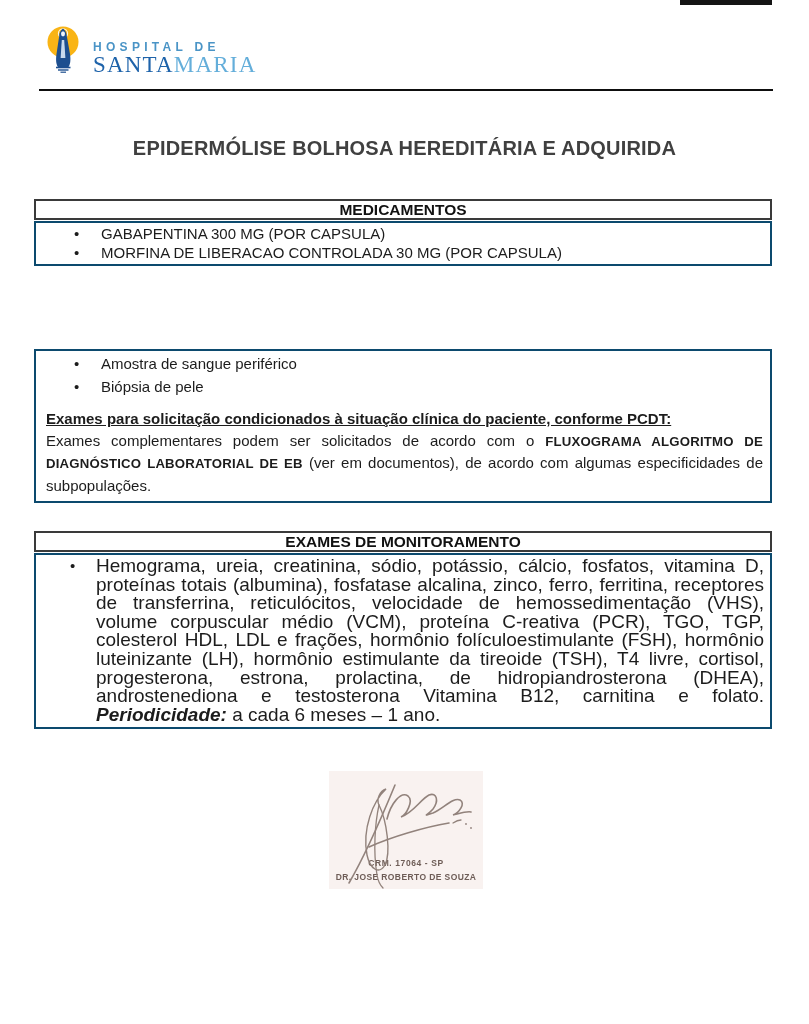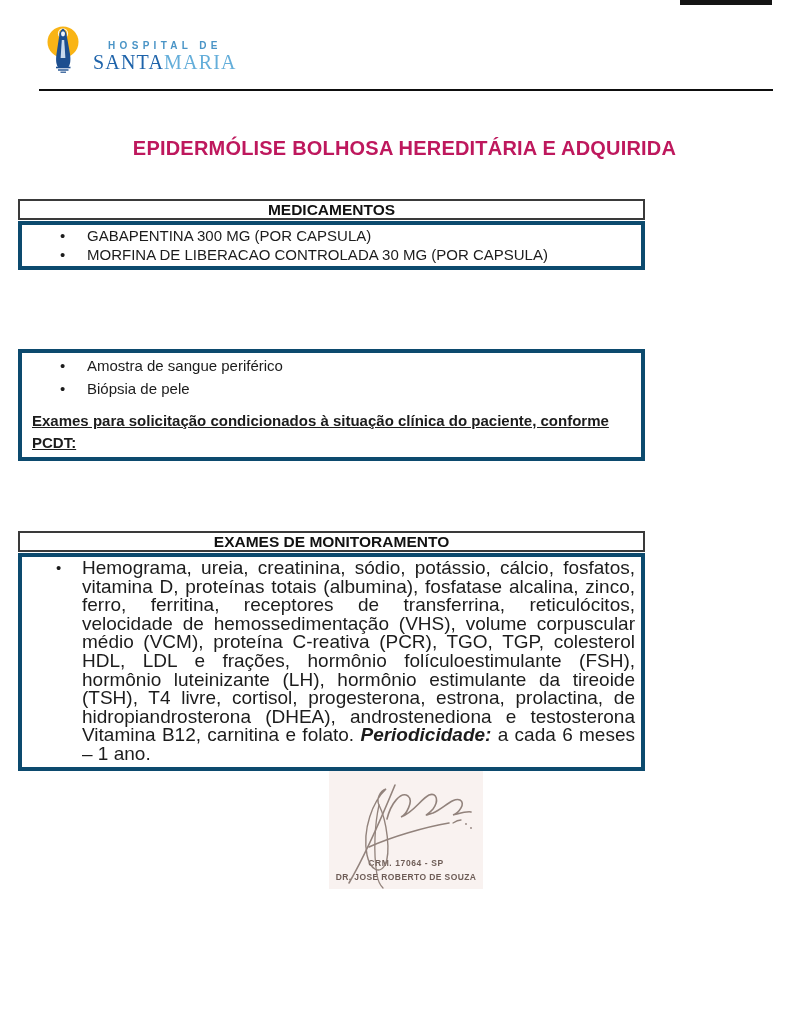--- a/index.html
+++ b/index.html
@@ -13,47 +13,47 @@
   }
   
   .redaction-bar{
     position:absolute;left:680px;top:0;width:92px;height:5px;background:#141414;
   }
   
   .logo{position:absolute;left:44px;top:24px;display:flex;align-items:flex-start;}
   .logo-emblem{width:40px;height:50px;}
   .logo-text{margin-left:9px;padding-top:16px;}
   .logo-line1{
-    font-size:10px;font-weight:bold;letter-spacing:4.3px;color:#4a94c6;
-    margin-bottom:1px;white-space:pre;text-align:center;
+    font-size:12px;font-weight:bold;letter-spacing:4.3px;color:#4a94c6;
+    margin-bottom:1px;white-space:pre;
   }
   .logo-line2{
     font-family:"Liberation Serif", serif;
-    font-size:20px;letter-spacing:1.2px;line-height:20px;white-space:nowrap;
+    font-size:23px;letter-spacing:1.2px;line-height:20px;white-space:nowrap;
   }
   .logo-santa{color:#1e63aa;}
   .logo-maria{color:#64aeda;}
   
   .header-rule{position:absolute;left:39px;top:89px;width:734px;height:2px;background:#0e0e0e;}
   
   .doc-title{
     position:absolute;left:0;top:137px;width:100%;
-    text-align:center;font-size:20px;font-weight:bold;color:#be185d;
+    text-align:center;font-size:20px;font-weight:bold;color:#404040;
     letter-spacing:0.2px;
   }
   
-  .section{position:absolute;left:18px;width:627px;}
+  .section{position:absolute;left:34px;width:738px;}
   .sec-header{
     border:2px solid #3a3a3a;
     text-align:center;font-weight:bold;font-size:15.5px;color:#111;
     line-height:15px;padding:1px 0;
     background:#fff;
   }
   .sec-body{
-    border:4px solid #0c4a6e;margin-top:1px;
+    border:2px solid #0c4a6e;margin-top:1px;
     padding:1px 7px 2px 10px;
     font-size:15px;line-height:19px;
     background:#fff;
   }
   ul.bullets{margin:0;padding:0;list-style:none;}
   ul.bullets li{position:relative;padding-left:55px;white-space:pre-wrap;}
   ul.bullets li::before{
     content:"\2022";position:absolute;left:28px;top:0;
     font-size:15px;
   }
@@ -131,20 +131,21 @@
   </div>
 
 
   <div class="section" id="sec-abertura">
     <div class="sec-body">
       <ul class="bullets">
         <li>Amostra de sangue periférico</li>
         <li>Biópsia de pele</li>
       </ul>
       <div class="note-heading">Exames para solicitação condicionados à situação clínica do paciente, conforme PCDT:</div>
+      <p class="note-para"><span>Exames complementares podem ser solicitados de acordo com o </span><span class="note-bold">FLUXOGRAMA ALGORITMO DE DIAGNÓSTICO LABORATORIAL DE EB</span><span> (ver em documentos), de acordo com algumas especificidades de subpopulações.</span></p>
     </div>
   </div>
 
   <div class="section" id="sec-monitoramento">
     <div class="sec-header">EXAMES DE MONITORAMENTO</div>
     <div class="sec-body">
       <ul class="bullets">
         <li><span>Hemograma, ureia, creatinina, sódio, potássio, cálcio, fosfatos, vitamina D, proteínas totais (albumina), fosfatase alcalina, zinco, ferro, ferritina, receptores de transferrina, reticulócitos, velocidade de hemossedimentação (VHS), volume corpuscular médio (VCM), proteína C-reativa (PCR), TGO, TGP, colesterol HDL, LDL e frações, hormônio folículoestimulante (FSH), hormônio luteinizante (LH), hormônio estimulante da tireoide (TSH), T4 livre, cortisol, progesterona, estrona, prolactina, de hidropiandrosterona (DHEA), androstenediona e testosterona Vitamina B12, carnitina e folato. </span><span class="period-label">Periodicidade:</span><span> a cada 6 meses – 1 ano.</span></li>
       </ul>
     </div>

